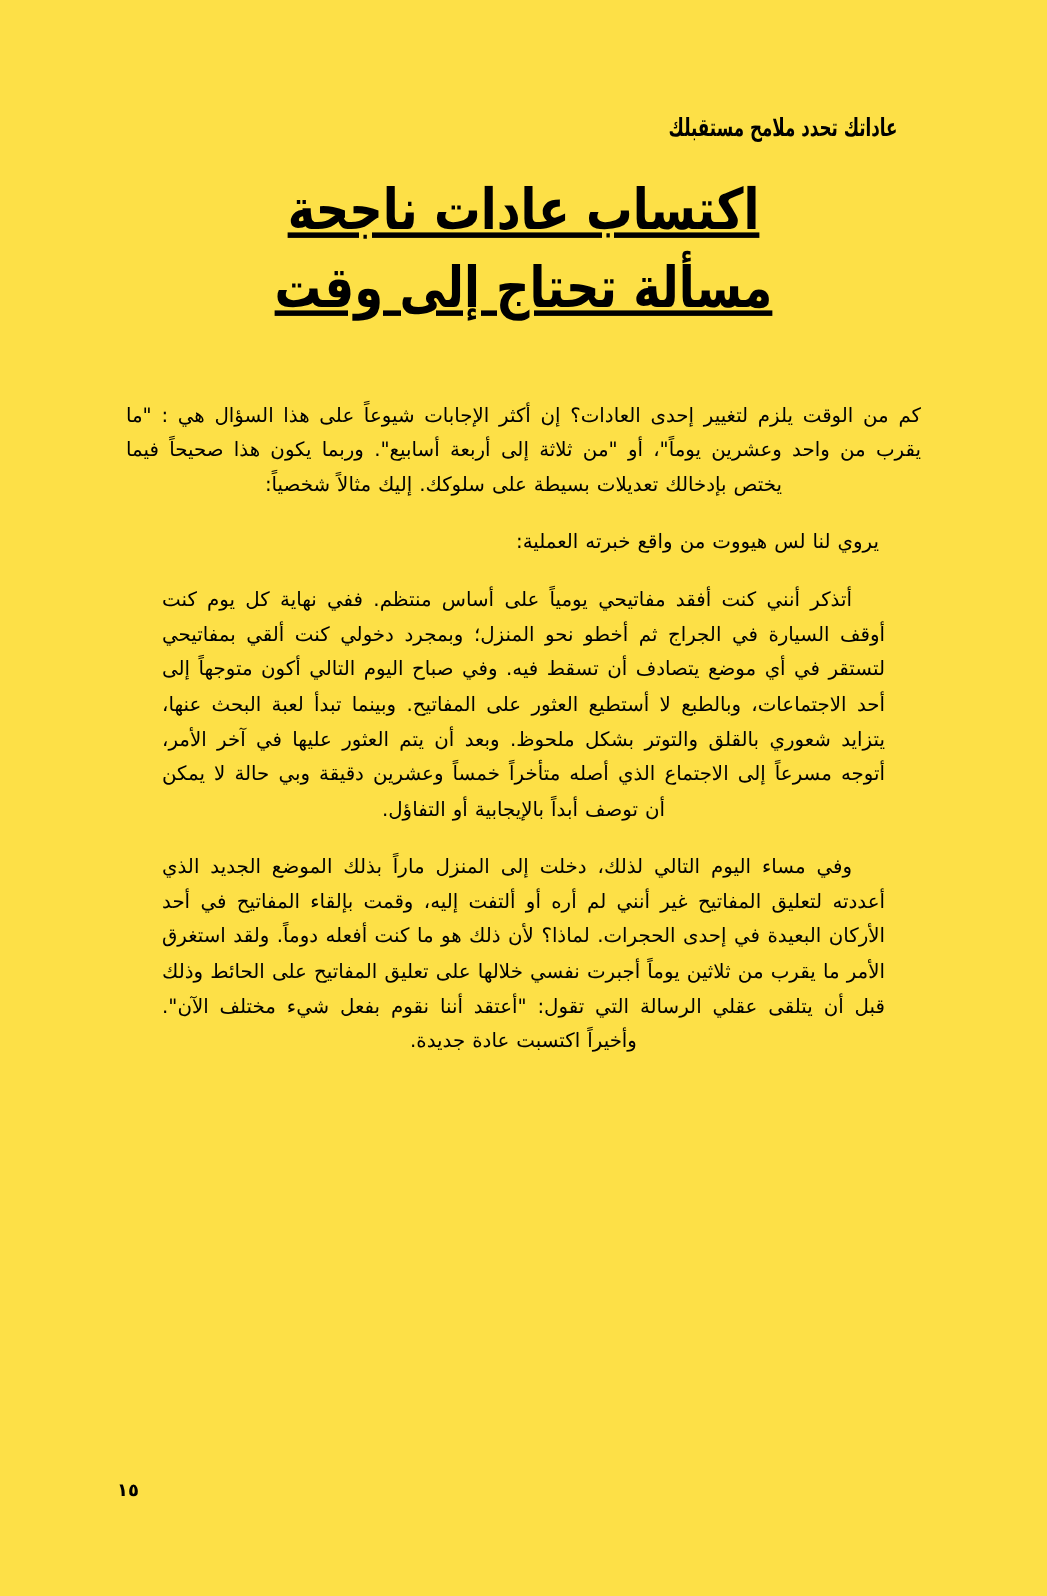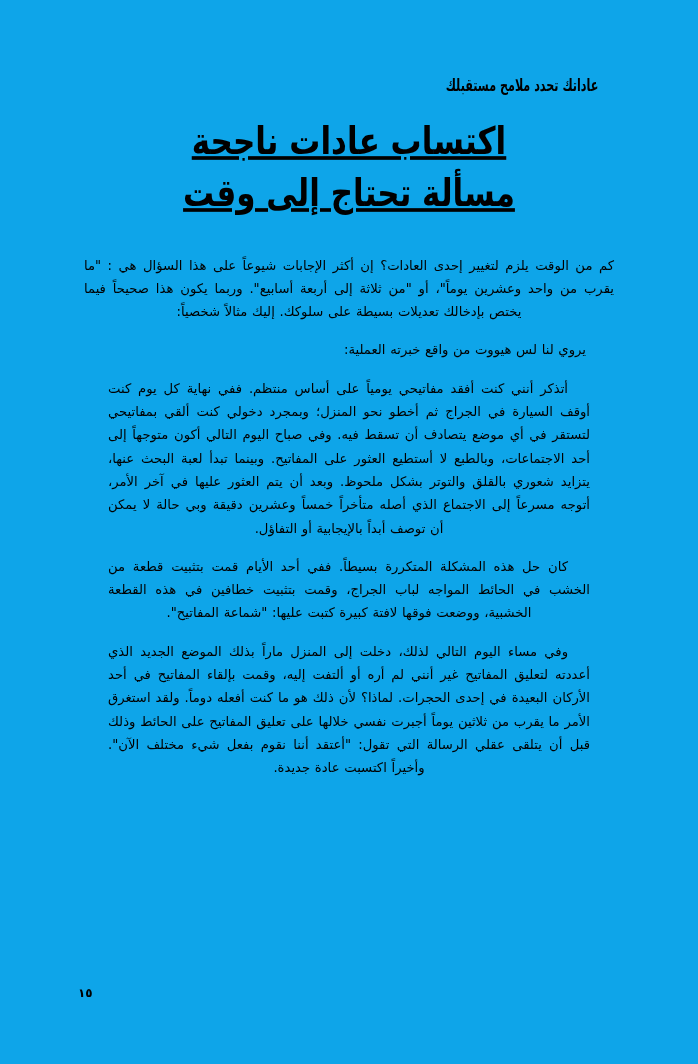--- a/index.html
+++ b/index.html
@@ -8,21 +8,21 @@
     padding: 0;
     background: #ffffff;
   }
   body {
     font-family: "DejaVu Sans", sans-serif;
   }
   .page {
     position: relative;
     width: 698px;
     height: 1064px;
-    background: #0ea5e9;
+    background: #fde047;
     overflow: hidden;
     box-sizing: border-box;
   }
 
   
   .running-header {
     position: absolute;
     top: 74px;
     right: 100px;
     width: 320px;
@@ -68,21 +68,21 @@
   .title-line-2 {
     font-size: 31px;
     transform: scaleY(1.22);
     transform-origin: center top;
     letter-spacing: -0.2px;
   }
 
   
   .body-area {
     position: absolute;
-    top: 254px;
+    top: 266px;
     right: 84px;
     left: 84px;
     direction: rtl;
   }
   .para {
     direction: rtl;
     text-align: justify;
     text-align-last: center;
     color: #000000;
     font-family: "DejaVu Sans", sans-serif;
@@ -146,21 +146,20 @@
   </div>
 
   <div class="body-area">
 
     <p class="para lead">كم من الوقت يلزم لتغيير إحدى العادات؟ إن أكثر الإجابات شيوعاً على هذا السؤال هي : "ما يقرب من واحد وعشرين يوماً"، أو "من ثلاثة إلى أربعة أسابيع". وربما يكون هذا صحيحاً فيما يختص بإدخالك تعديلات بسيطة على سلوكك. إليك مثالاً شخصياً:</p>
 
     <p class="para quote-intro">يروي لنا لس هيووت من واقع خبرته العملية:</p>
 
     <div class="block-quote">
       <p class="para indent">أتذكر أنني كنت أفقد مفاتيحي يومياً على أساس منتظم. ففي نهاية كل يوم كنت أوقف السيارة في الجراج ثم أخطو نحو المنزل؛ وبمجرد دخولي كنت ألقي بمفاتيحي لتستقر في أي موضع يتصادف أن تسقط فيه. وفي صباح اليوم التالي أكون متوجهاً إلى أحد الاجتماعات، وبالطبع لا أستطيع العثور على المفاتيح. وبينما تبدأ لعبة البحث عنها، يتزايد شعوري بالقلق والتوتر بشكل ملحوظ. وبعد أن يتم العثور عليها في آخر الأمر، أتوجه مسرعاً إلى الاجتماع الذي أصله متأخراً خمساً وعشرين دقيقة وبي حالة لا يمكن أن توصف أبداً بالإيجابية أو التفاؤل.</p>
-      <p class="para indent">كان حل هذه المشكلة المتكررة بسيطاً. ففي أحد الأيام قمت بتثبيت قطعة من الخشب في الحائط المواجه لباب الجراج، وقمت بتثبيت خطافين في هذه القطعة الخشبية، ووضعت فوقها لافتة كبيرة كتبت عليها: "شماعة المفاتيح".</p>
       <p class="para indent">وفي مساء اليوم التالي لذلك، دخلت إلى المنزل ماراً بذلك الموضع الجديد الذي أعددته لتعليق المفاتيح غير أنني لم أره أو ألتفت إليه، وقمت بإلقاء المفاتيح في أحد الأركان البعيدة في إحدى الحجرات. لماذا؟ لأن ذلك هو ما كنت أفعله دوماً. ولقد استغرق الأمر ما يقرب من ثلاثين يوماً أجبرت نفسي خلالها على تعليق المفاتيح على الحائط وذلك قبل أن يتلقى عقلي الرسالة التي تقول: "أعتقد أننا نقوم بفعل شيء مختلف الآن". وأخيراً اكتسبت عادة جديدة.</p>
     </div>
 
   </div>
 
   <div class="folio">١٥</div>
 
 </div>
 
 </body></html>

